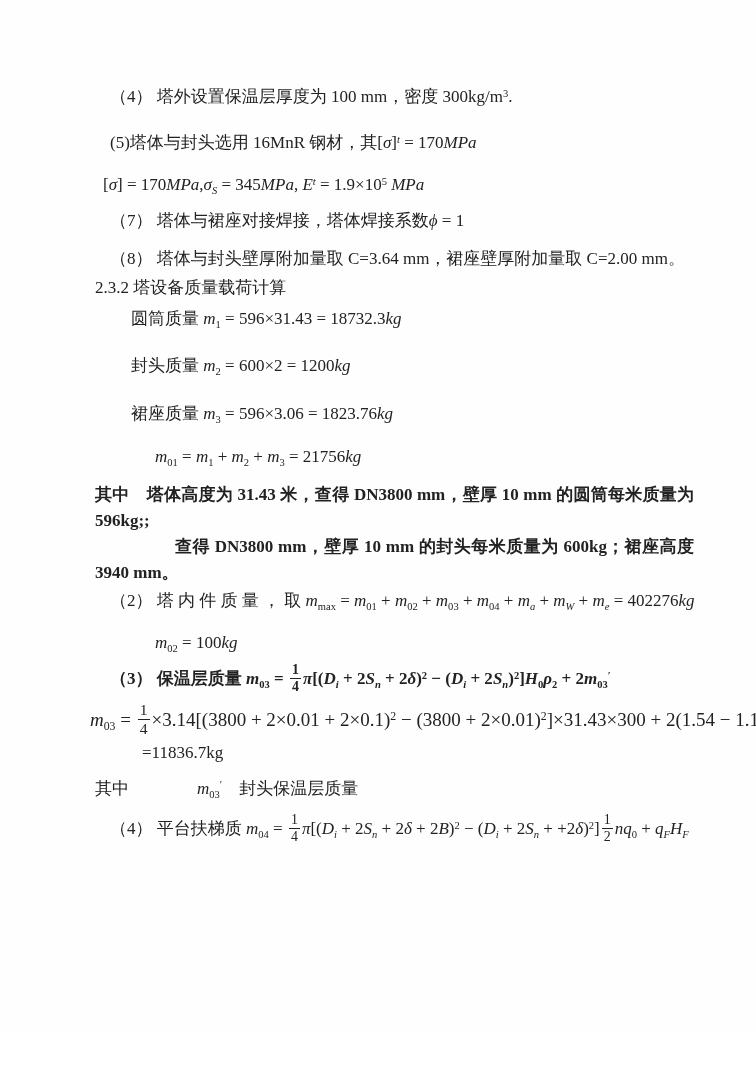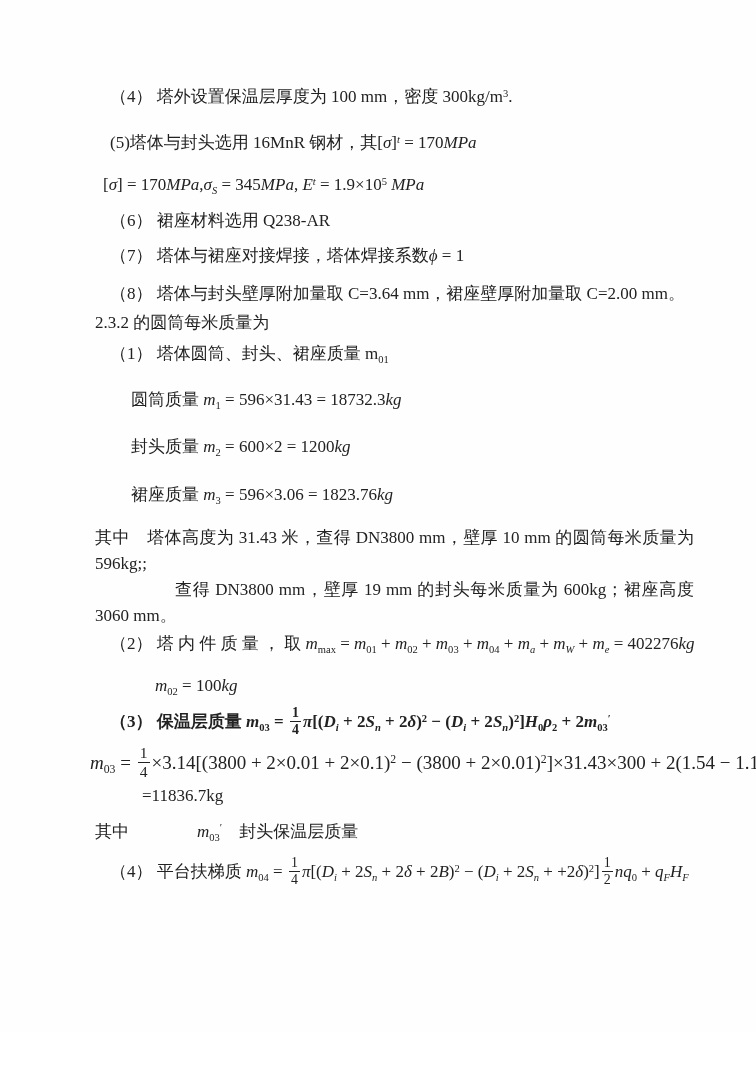--- a/index.html
+++ b/index.html
@@ -12,21 +12,21 @@
     box-sizing:border-box;
     padding:84px 62px 0 95px;
     overflow:hidden;
     font-family:"Liberation Serif","DejaVu Serif",serif;
     font-size:17px;
     line-height:26px;
     color:#222222;
   }
   .ln{margin:0;}
   .nowrap{white-space:nowrap;}
-  .just{text-align:justify;}
+  .just{text-align:justify;font-weight:bold;}
   .small{font-size:19px;}
   .ind-a{padding-left:15px;}
   .ind-a2{padding-left:8px;}
   .ind-b{padding-left:36px;}
   .ind-c{padding-left:60px;}
   .ind-d{padding-left:47px;}
   .ti80{text-indent:80px;}
   .neg{margin-left:-5px;}
   .mb0{margin-bottom:0;}   .mb2{margin-bottom:2px;}  .mb3{margin-bottom:3px;}
   .mb5{margin-bottom:5px;} .mb8{margin-bottom:8px;}  .mb9{margin-bottom:9px;}
@@ -45,30 +45,29 @@
   .frac .fn{border-bottom:1px solid currentColor;padding:0 2px;}
   .frac .fd{padding:0 2px;}
 </style>
 </head>
 <body>
 
 <div class="page">
   <p class="ln ind-a  mb20 nowrap">（4） 塔外设置保温层厚度为 100 mm，密度 300kg/m<sup>3</sup>.</p>
   <p class="ln ind-a  mb16 nowrap">(5)塔体与封头选用 16MnR 钢材，其[<i>σ</i>]<sup><i>t</i></sup> = 170<i>MPa</i></p>
   <p class="ln ind-a2 mb10 nowrap">[<i>σ</i>] = 170<i>MPa</i>,<i>σ</i><sub><i>S</i></sub> = 345<i>MPa</i>, <i>E</i><sup><i>t</i></sup> = 1.9×10<sup>5</sup> <i>MPa</i></p>
-  <p class="ln ind-a  mb9  nowrap">（6） 裙座材料选用 Q238-AR</p>
   <p class="ln ind-a  mb12 nowrap">（7） 塔体与裙座对接焊接，塔体焊接系数<i>ϕ</i> = 1</p>
   <p class="ln ind-a  mb3  nowrap">（8） 塔体与封头壁厚附加量取 C=3.64 mm，裙座壁厚附加量取 C=2.00 mm。</p>
-  <p class="ln        mb5  nowrap">2.3.2 的圆筒每米质量为</p>
-  <p class="ln ind-a  mb20 nowrap">（1） 塔体圆筒、封头、裙座质量 m<sub>01</sub></p>
+  <p class="ln        mb5  nowrap">2.3.2 塔设备质量载荷计算</p>
   <p class="ln ind-b  mb19 nowrap">圆筒质量 <i>m</i><sub>1</sub> = 596×31.43 = 18732.3<i>kg</i></p>
   <p class="ln ind-b  mb18 nowrap">封头质量 <i>m</i><sub>2</sub> = 600×2 = 1200<i>kg</i></p>
   <p class="ln ind-b  mb17 nowrap">裙座质量 <i>m</i><sub>3</sub> = 596×3.06 = 1823.76<i>kg</i></p>
+  <p class="ln ind-c  mb12 nowrap"><i>m</i><sub>01</sub> = <i>m</i><sub>1</sub> + <i>m</i><sub>2</sub> + <i>m</i><sub>3</sub> = 21756<i>kg</i></p>
   <p class="ln        mb0  just">其中　塔体高度为 31.43 米，查得 DN3800 mm，壁厚 10 mm 的圆筒每米质量为 596kg;;</p>
-  <p class="ln ti80   mb2  just">查得 DN3800 mm，壁厚 19 mm 的封头每米质量为 600kg；裙座高度 3060 mm。</p>
+  <p class="ln ti80   mb2  just">查得 DN3800 mm，壁厚 10 mm 的封头每米质量为 600kg；裙座高度 3940 mm。</p>
   <p class="ln ind-a  mb16 nowrap">（2） 塔 内 件 质 量 ， 取 <i>m</i><sub>max</sub> = <i>m</i><sub>01</sub> + <i>m</i><sub>02</sub> + <i>m</i><sub>03</sub> + <i>m</i><sub>04</sub> + <i>m</i><sub><i>a</i></sub> + <i>m</i><sub><i>W</i></sub> + <i>m</i><sub><i>e</i></sub> = 402276<i>kg</i></p>
   <p class="ln ind-c  mb8  nowrap"><i>m</i><sub>02</sub> = 100<i>kg</i></p>
   <p class="ln ind-a  mb14 nowrap">（3） 保温层质量 <i>m</i><sub>03</sub> = <span class="frac">
         <span class="fn">1</span>
         <span class="fd">4</span>
       </span><i>π</i>[(<i>D</i><sub><i>i</i></sub> + 2<i>S</i><sub><i>n</i></sub> + 2<i>δ</i>)<sup>2</sup> − (<i>D</i><sub><i>i</i></sub> + 2<i>S</i><sub><i>n</i></sub>)<sup>2</sup>]<i>H</i><sub>0</sub><i>ρ</i><sub>2</sub> + 2<i>m</i><sub>03</sub><sup>′</sup></p>
   <p class="ln neg    mb0  nowrap small"><i>m</i><sub>03</sub> = <span class="frac">
         <span class="fn">1</span>
         <span class="fd">4</span>
       </span>×3.14[(3800 + 2×0.01 + 2×0.1)<sup>2</sup> − (3800 + 2×0.01)<sup>2</sup>]×31.43×300 + 2(1.54 − 1.18)×300</p>

